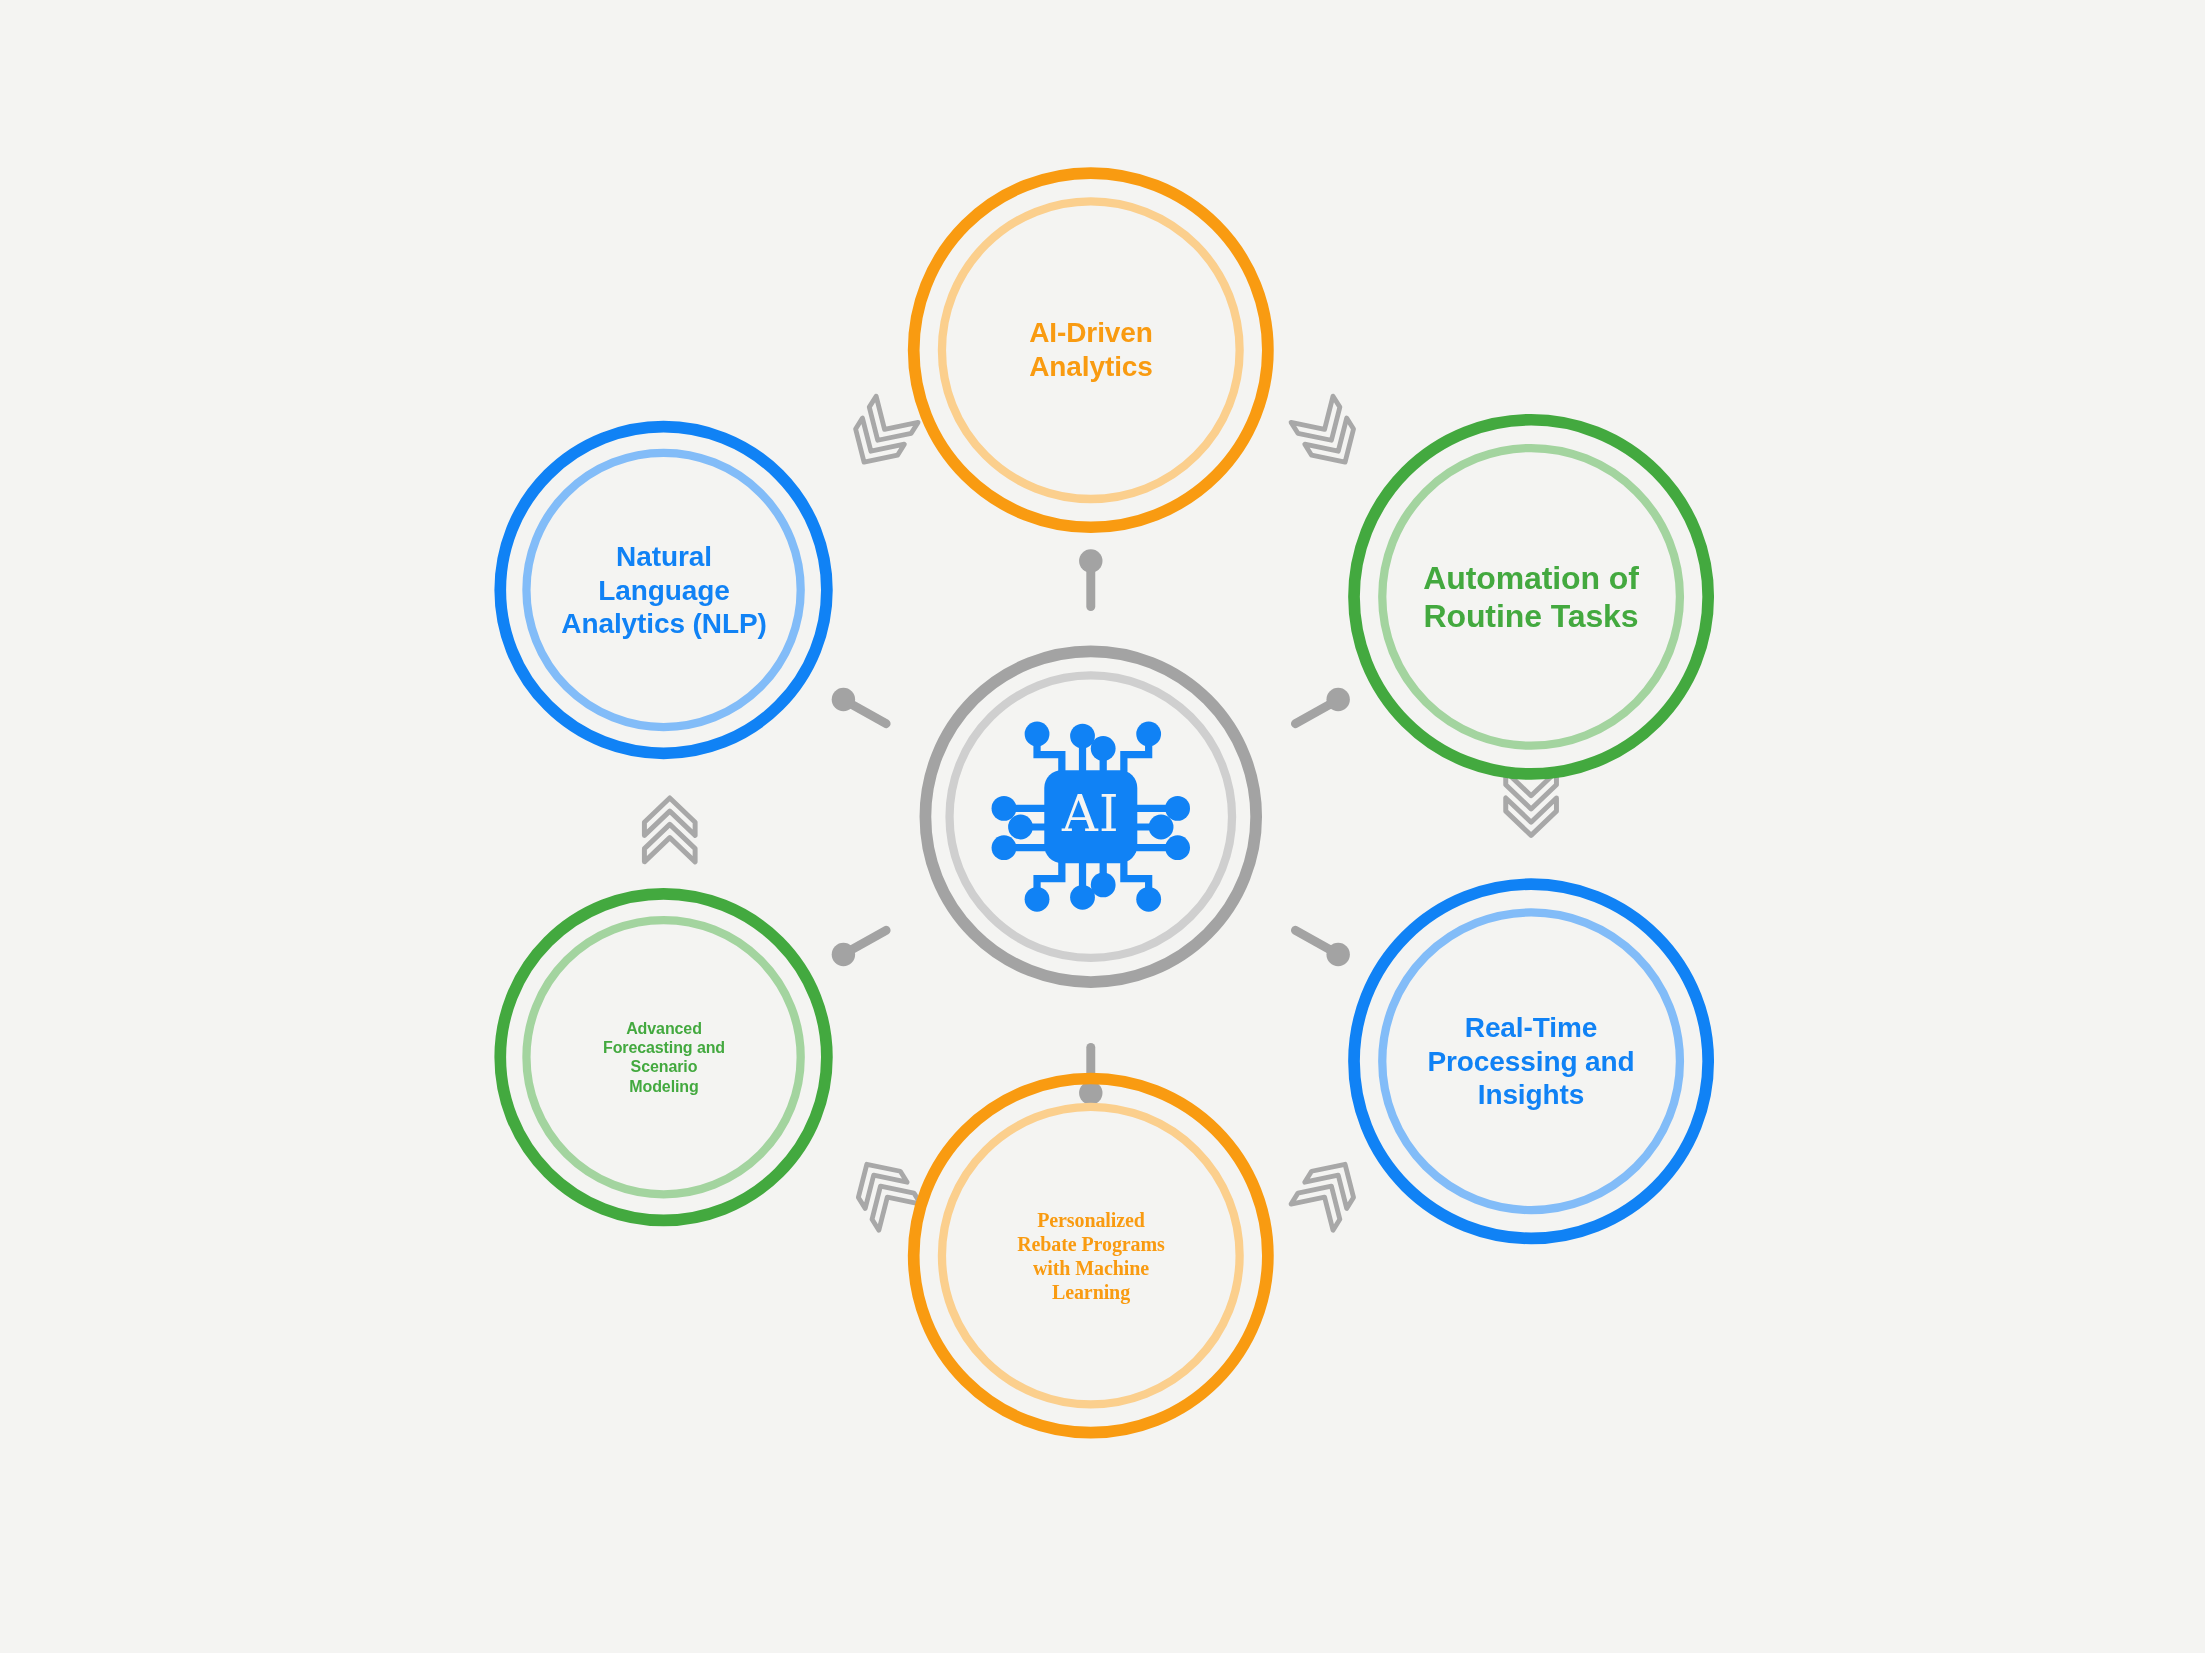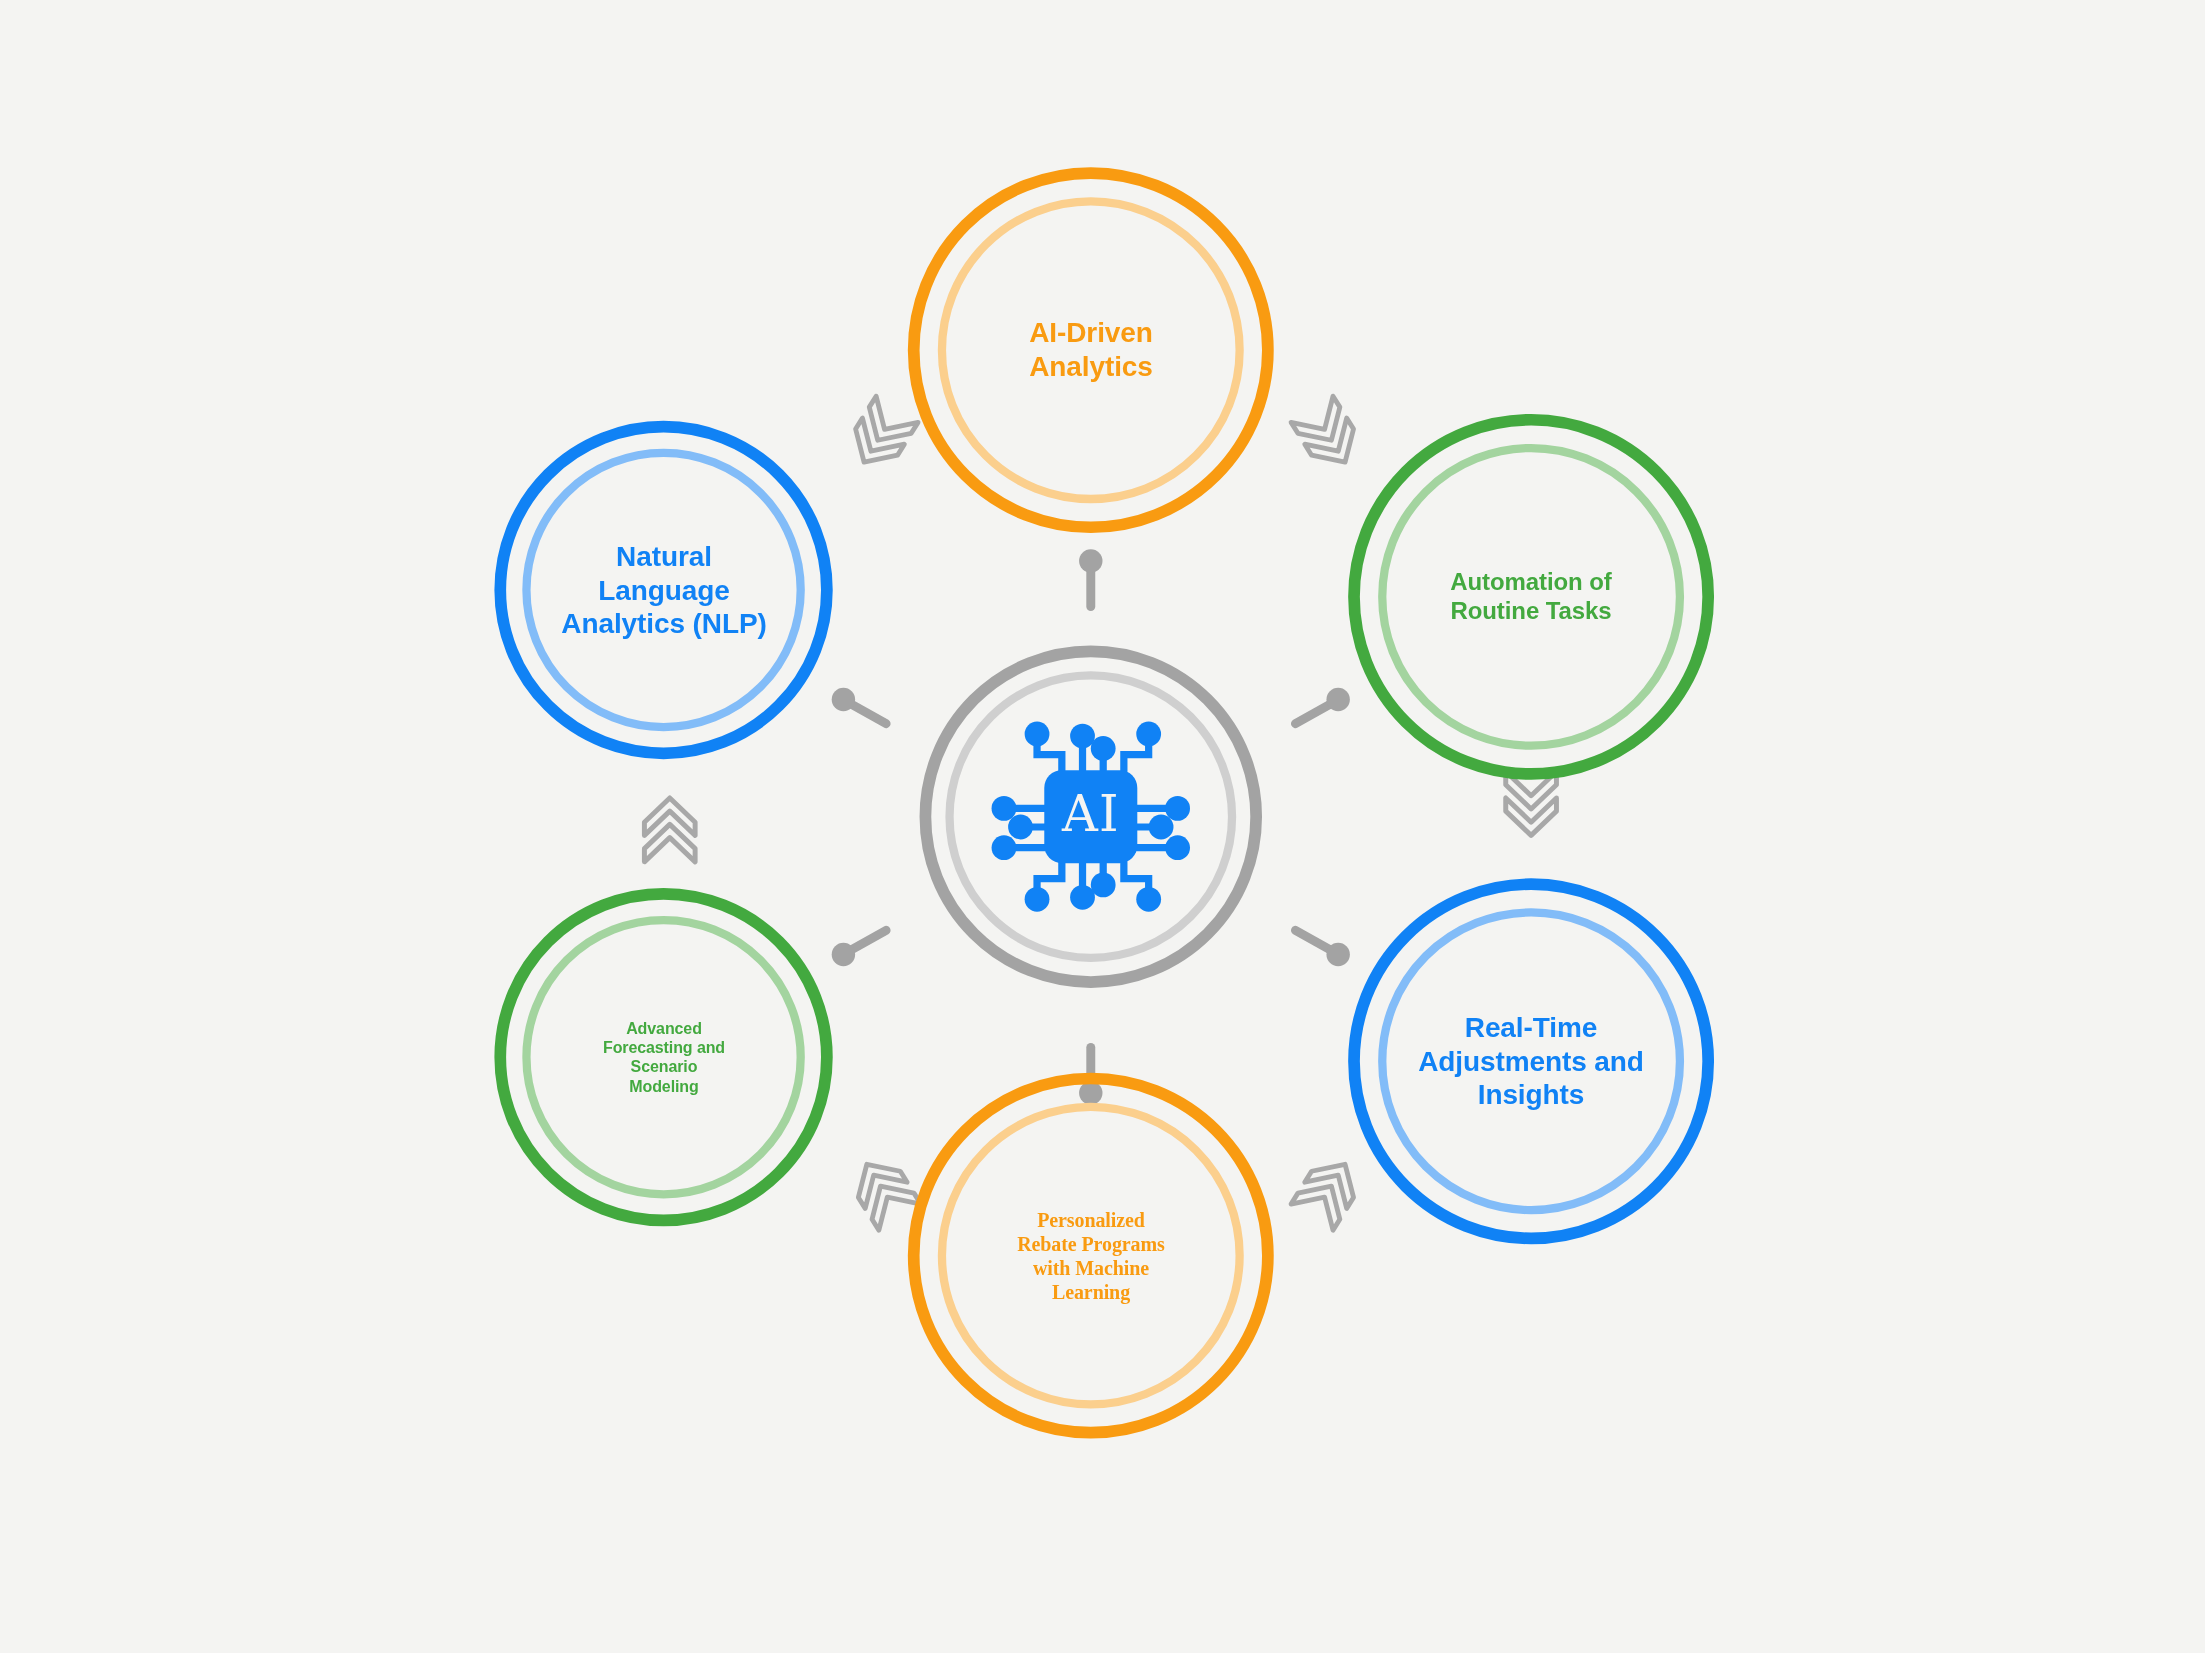--- a/index.html
+++ b/index.html
@@ -40,21 +40,21 @@
     position: absolute;
     text-align: center;
     font-weight: bold;
     line-height: 1.20;
     letter-spacing: -0.1px;
     white-space: pre-line;
     transform: translate(-50%, -50%);
     pointer-events: auto;
   }
   .lbl-top       { left: 1091px; top: 350px;  width: 386px; font-size: 28px; text-align: center; }
-  .lbl-right-top { left: 1531px; top: 597px;  width: 386px; font-size: 24px; }
+  .lbl-right-top { left: 1531px; top: 597px;  width: 386px; font-size: 32px; }
   .lbl-right-bot { left: 1531px; top: 1061px; width: 386px; font-size: 28px; }
   .lbl-bottom    { left: 1091px; top: 1256px; width: 358px; font-size: 20px; font-family: Liberation Serif, serif; }
   .lbl-left-bot  { left: 664px;  top: 1057px; width: 358px; font-size: 16px; }
   .lbl-left-top  { left: 664px;  top: 590px;  width: 386px; font-size: 28px; }
 </style>
 </head>
 <body>
 
 <div id="stage">
 
@@ -201,21 +201,21 @@
   </svg>
 
   <div class="node-label-layer">
     <div class="node-label lbl-top" style="color:#f99b11">AI-Driven
 Analytics</div>
 
     <div class="node-label lbl-right-top" style="color:#43a93f">Automation of
 Routine Tasks</div>
 
     <div class="node-label lbl-right-bot" style="color:#1082f5">Real-Time
-Adjustments and
+Processing and
 Insights</div>
 
     <div class="node-label lbl-bottom" style="color:#f99b11">Personalized
 Rebate Programs
 with Machine
 Learning</div>
 
     <div class="node-label lbl-left-bot" style="color:#43a93f">Advanced
 Forecasting and
 Scenario

